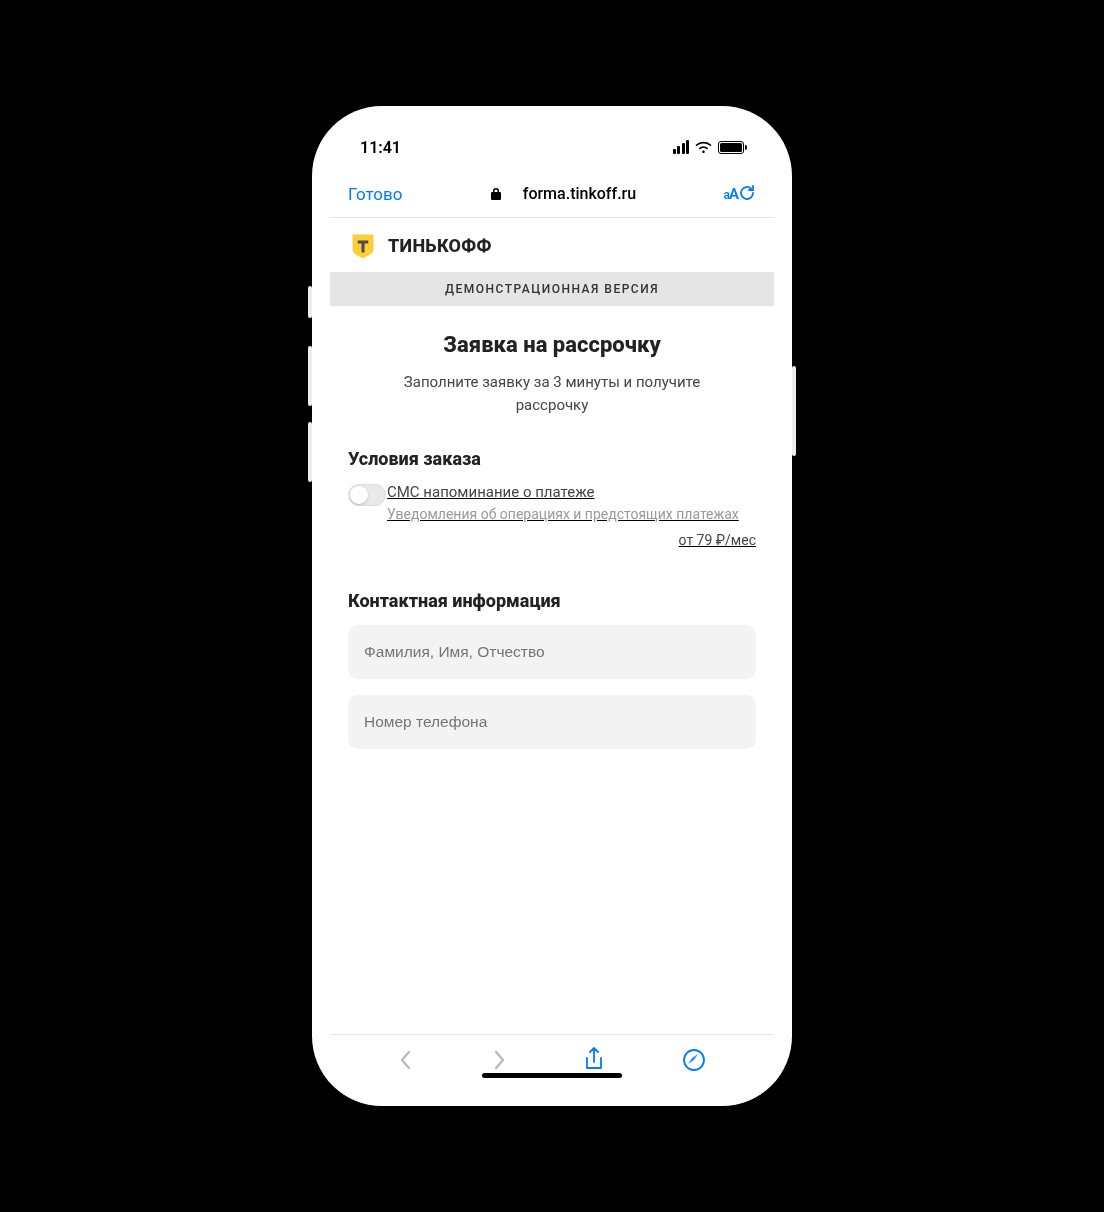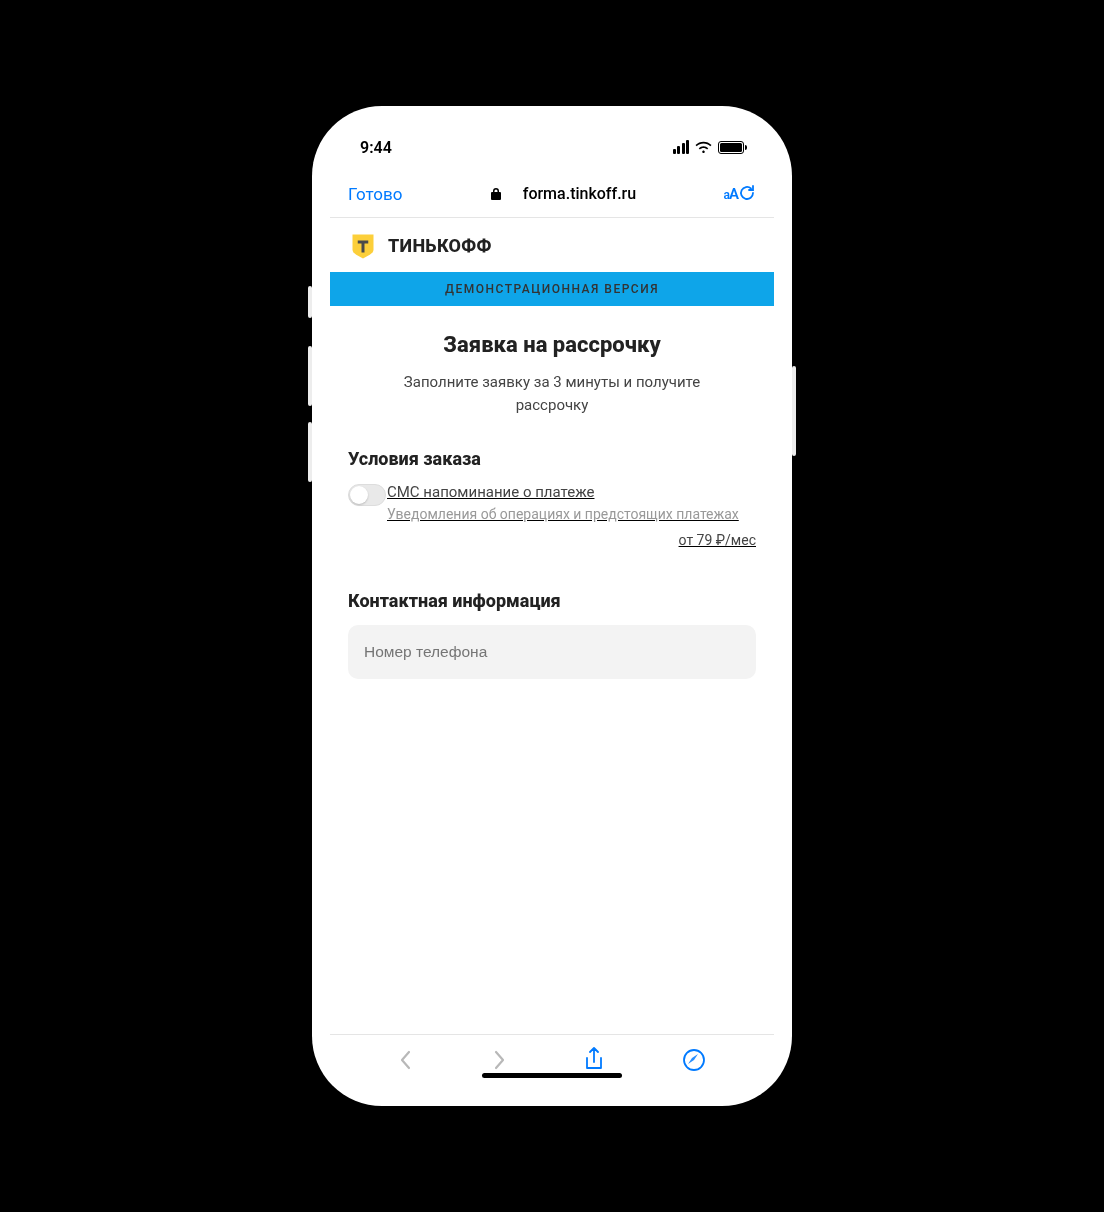--- a/index.html
+++ b/index.html
@@ -76,21 +76,21 @@
   .addr-right { display:flex; align-items:center; color:#007aff; }
   .aa { font-size:15px; font-weight:600; letter-spacing:-1px; }
   .aa .small{font-size:12px;}
 
   .page { flex:1; overflow:hidden; background:#fff; display:flex; flex-direction:column; }
 
   .brand { display:flex; align-items:center; gap:10px; padding:12px 18px; }
   .brand-logo { width:30px; height:30px; }
   .brand-name { font-size:18px; font-weight:800; letter-spacing:0.3px; color:#222; }
 
-  .demo-banner { background:#0ea5e9; color:#333; font-size:12px; letter-spacing:1.5px; text-align:center; padding:10px 0; font-weight:500; }
+  .demo-banner { background:#e5e5e5; color:#333; font-size:12px; letter-spacing:1.5px; text-align:center; padding:10px 0; font-weight:500; }
 
   .content { padding: 26px 18px 0; flex:1; overflow:hidden; }
   .title { text-align:center; font-size:22px; font-weight:800; color:#222; margin-bottom:14px; }
   .subtitle { text-align:center; font-size:15px; color:#444; line-height:1.5; margin-bottom:30px; padding:0 20px; }
 
   .section-h { font-size:18px; font-weight:800; color:#222; margin-bottom:14px;margin-top:32px; }
 
   .term-card { border:1px solid #e3e3e3; border-radius:10px; padding:12px 16px; display:flex; justify-content:space-between; align-items:center; margin-bottom:30px; }
   .term-left { display:flex; flex-direction:column; gap:2px; }
   .term-label { font-size:14px; color:#888; }
@@ -128,21 +128,21 @@
 <div class="phone">
   <div class="side-btn sb1"></div>
   <div class="side-btn sb2"></div>
   <div class="side-btn sb3"></div>
   <div class="side-btn sb4"></div>
 
   <div class="screen">
     <div class="notch"></div>
 
     <div class="statusbar">
-      <span>9:44</span>
+      <span>11:41</span>
       <div class="status-icons">
         <div class="bars">
             <span></span>
             <span></span>
             <span></span>
             <span></span>
           </div>
         <svg class="wifi" viewBox="0 0 20 14">
             <path fill="#000" d="M10 13.5c-.8 0-1.5-.7-1.5-1.5s.7-1.5 1.5-1.5 1.5.7 1.5 1.5-.7 1.5-1.5 1.5zm-4.2-4.2l-1.4-1.4C6 6.3 7.9 5.5 10 5.5s4 .8 5.6 2.4l-1.4 1.4C13 8.1 11.6 7.5 10 7.5s-3 .6-4.2 1.8zM2 5.5L.6 4.1C3.1 1.6 6.4.2 10 .2s6.9 1.4 9.4 3.9L18 5.5C15.9 3.4 13.1 2.2 10 2.2S4.1 3.4 2 5.5z"></path>
           </svg>
@@ -191,20 +191,21 @@
           <div class="toggle"></div>
           <div class="sms-body">
             <div class="sms-title">СМС напоминание о платеже</div>
             <div class="sms-desc">Уведомления об операциях и предстоящих платежах</div>
             <div class="sms-price">от 79 ₽/мес</div>
           </div>
         </div>
 
         <h2 class="section-h">Контактная информация</h2>
 
+        <input class="input-field" type="text" placeholder="Фамилия, Имя, Отчество" style="">
         <input class="input-field" type="text" placeholder="Номер телефона" style="">
       </div>
 
       <div class="bottom-bar">
         <svg class="bb-icon" width="16" height="24" viewBox="0 0 16 24">
             <path fill="none" stroke="#b8b8b8" stroke-width="2.2" stroke-linecap="round" stroke-linejoin="round" d="M11 4l-7 8 7 8"></path>
           </svg>
         <svg class="bb-icon" width="16" height="24" viewBox="0 0 16 24">
             <path fill="none" stroke="#b8b8b8" stroke-width="2.2" stroke-linecap="round" stroke-linejoin="round" d="M5 4l7 8-7 8"></path>
           </svg>

